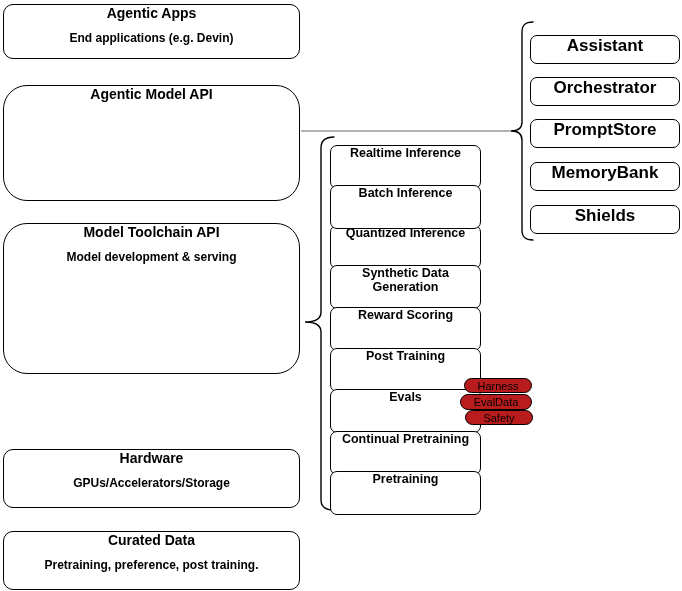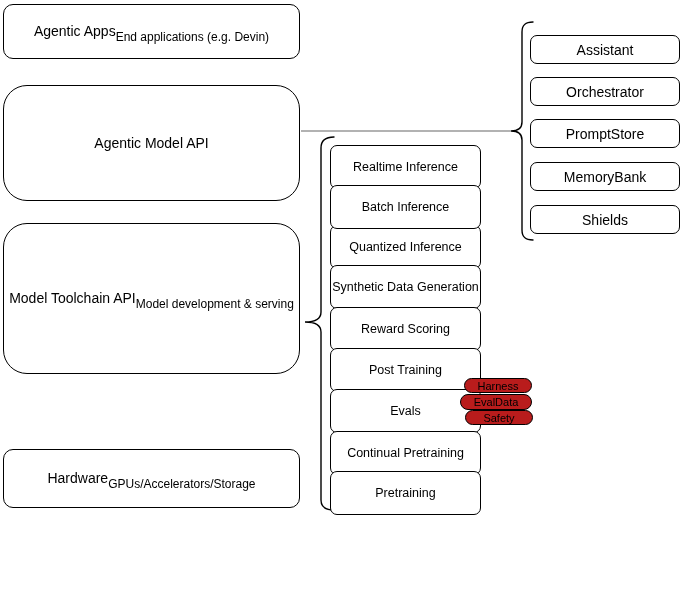--- a/index.html
+++ b/index.html
@@ -2,29 +2,29 @@
 <html><head>
 <meta charset="utf-8">
 <style>
   html,body { margin:0; padding:0; background:#ffffff; }
   .canvas {
     position:relative; width:682px; height:591px; background:#ffffff;
     font-family:"Liberation Sans", sans-serif; color:#000; overflow:hidden;
   }
   .node {
     position:absolute; background:#ffffff; border:1.4px solid #000000;
-    box-sizing:border-box; display:flex; flex-direction:row;
-    align-items:center; justify-content:center; text-align:center;
+    box-sizing:border-box; display:flex; flex-direction:column;
+    align-items:center; text-align:center;font-weight:bold;
   }
   .left-node  { left:3px; width:297px; border-radius:10px; }
   .left-node.big { border-radius:24px; }
   .left-title { font-size:14px; line-height:17px; }
   .left-sub   { font-size:12px; line-height:12px; margin-top:10px; color:#000; }
   .mid-node   { left:330px; width:151px; height:44px; border-radius:7px; font-size:12.5px; }
-  .right-node { left:530px; width:150px; height:29px; border-radius:7px; font-size:14px; }
+  .right-node { left:530px; width:150px; height:29px; border-radius:7px; font-size:17px; }
   .pill {
     position:absolute; background:#b91c1c; border:1.4px solid #000000;
     border-radius:999px; box-sizing:border-box; font-size:11px;
     display:flex; align-items:center; justify-content:center; z-index:5;
   }
   svg.overlay { position:absolute; left:0; top:0; z-index:0; }
   .node, .pill { z-index:1; }
   .pill { z-index:2; }
 </style>
 </head>
@@ -53,20 +53,24 @@
     <div class="left-title">Model Toolchain API</div>
     <div class="left-sub">Model development &amp; serving</div>
   </div>
 
 
   <div class="node left-node" style="top:449px; height:59px;">
     <div class="left-title">Hardware</div>
     <div class="left-sub">GPUs/Accelerators/Storage</div>
   </div>
 
+  <div class="node left-node" style="top:531px; height:59px;">
+    <div class="left-title">Curated Data</div>
+    <div class="left-sub">Pretraining, preference, post training.</div>
+  </div>
 
   <div class="node mid-node" style="top:145px;">
     <span>Realtime Inference</span>
   </div>
   <div class="node mid-node" style="top:225px;">
     <span>Quantized Inference</span>
   </div>
   <div class="node mid-node" style="top:185px;">
     <span>Batch Inference</span>
   </div>

